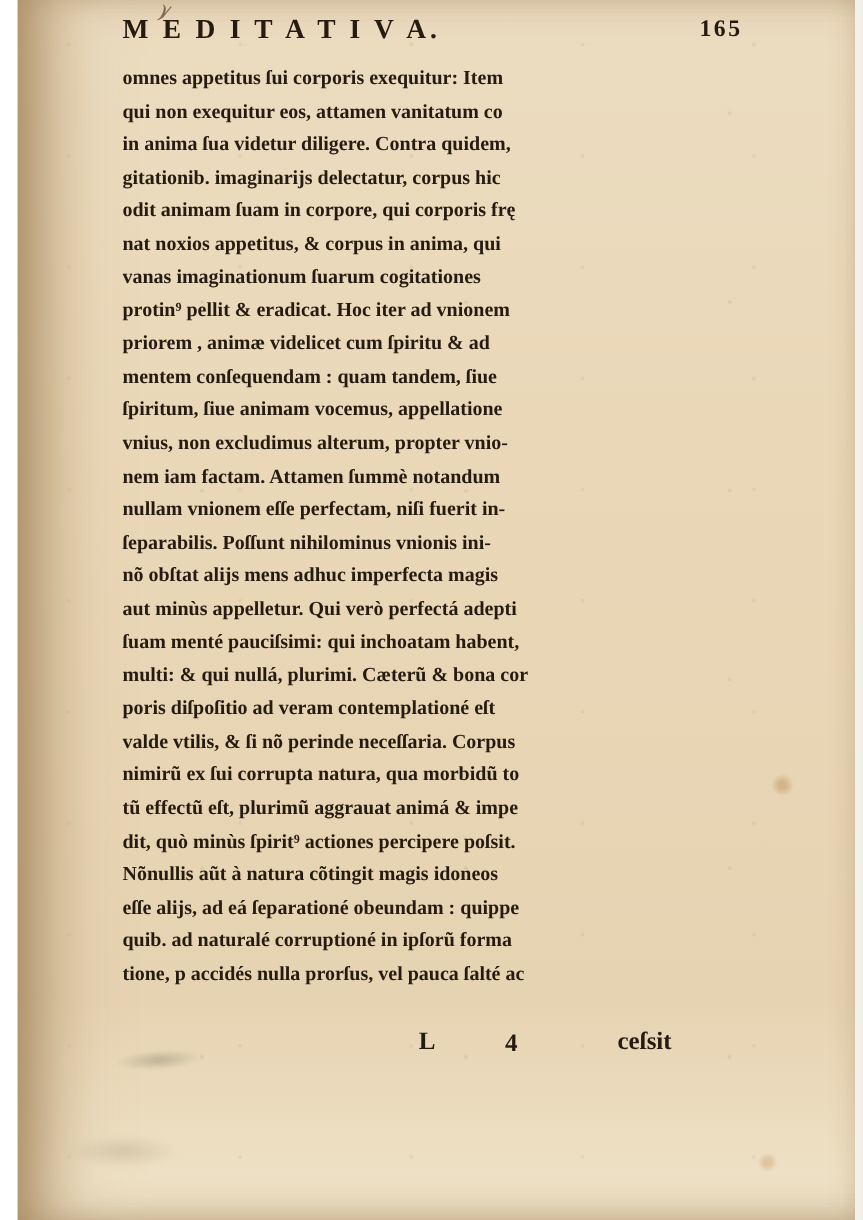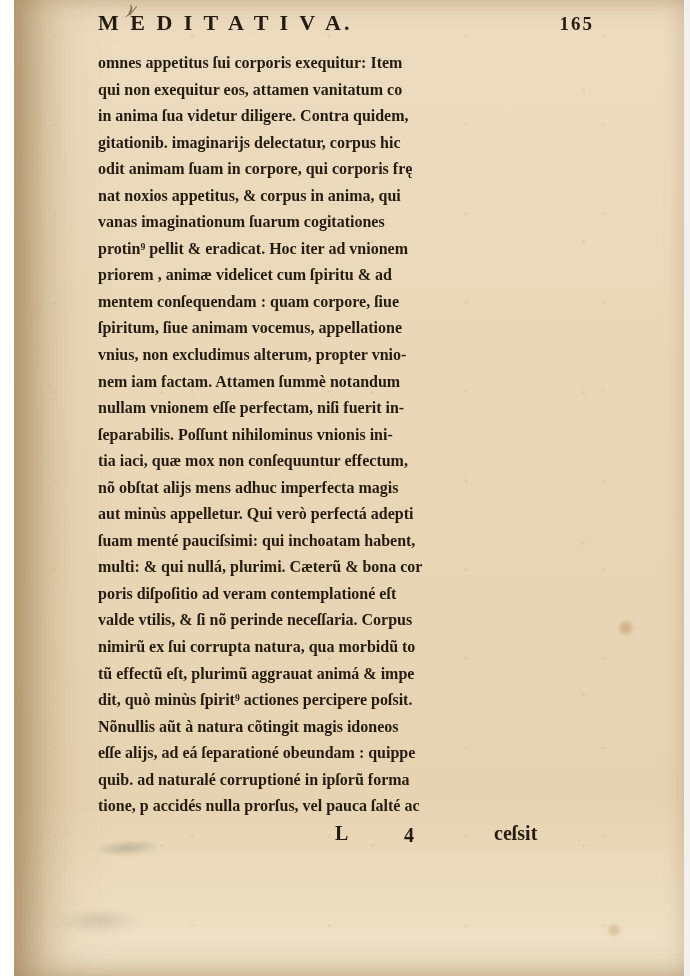--- a/index.html
+++ b/index.html
@@ -114,27 +114,26 @@
   <div class="body-block" id="body-lines">
       <div class="line">omnes appetitus ſui corporis exequitur: Item</div>
       <div class="line">qui non exequitur eos, attamen vanitatum co</div>
       <div class="line">in anima ſua videtur diligere. Contra quidem,</div>
       <div class="line">gitationib. imaginarijs delectatur, corpus hic</div>
       <div class="line">odit animam ſuam in corpore, qui corporis frę</div>
       <div class="line">nat noxios appetitus, &amp; corpus in anima, qui</div>
       <div class="line">vanas imaginationum ſuarum cogitationes</div>
       <div class="line">protin⁹ pellit &amp; eradicat. Hoc iter ad vnionem</div>
       <div class="line">priorem , animæ videlicet cum ſpiritu &amp; ad</div>
-      <div class="line">mentem conſequendam : quam corpore, ſiue</div>
+      <div class="line">mentem conſequendam : quam tandem, ſiue</div>
       <div class="line">ſpiritum, ſiue animam vocemus, appellatione</div>
       <div class="line">vnius, non excludimus alterum, propter vnio-</div>
       <div class="line">nem iam factam. Attamen ſummè notandum</div>
       <div class="line">nullam vnionem eſſe perfectam, niſi fuerit in-</div>
       <div class="line">ſeparabilis. Poſſunt nihilominus vnionis ini-</div>
-      <div class="line">tia iaci, quæ mox non conſequuntur effectum,</div>
       <div class="line">nõ obſtat alijs mens adhuc imperfecta magis</div>
       <div class="line">aut minùs appelletur. Qui verò perfectá adepti</div>
       <div class="line">ſuam menté pauciſsimi: qui inchoatam habent,</div>
       <div class="line">multi: &amp; qui nullá, plurimi. Cæterũ &amp; bona cor</div>
       <div class="line">poris diſpoſitio ad veram contemplationé eſt</div>
       <div class="line">valde vtilis, &amp; ſi nõ perinde neceſſaria. Corpus</div>
       <div class="line">nimirũ ex ſui corrupta natura, qua morbidũ to</div>
       <div class="line">tũ effectũ eſt, plurimũ aggrauat animá &amp; impe</div>
       <div class="line">dit, quò minùs ſpirit⁹ actiones percipere poſsit.</div>
       <div class="line">Nõnullis aũt à natura cõtingit magis idoneos</div>

